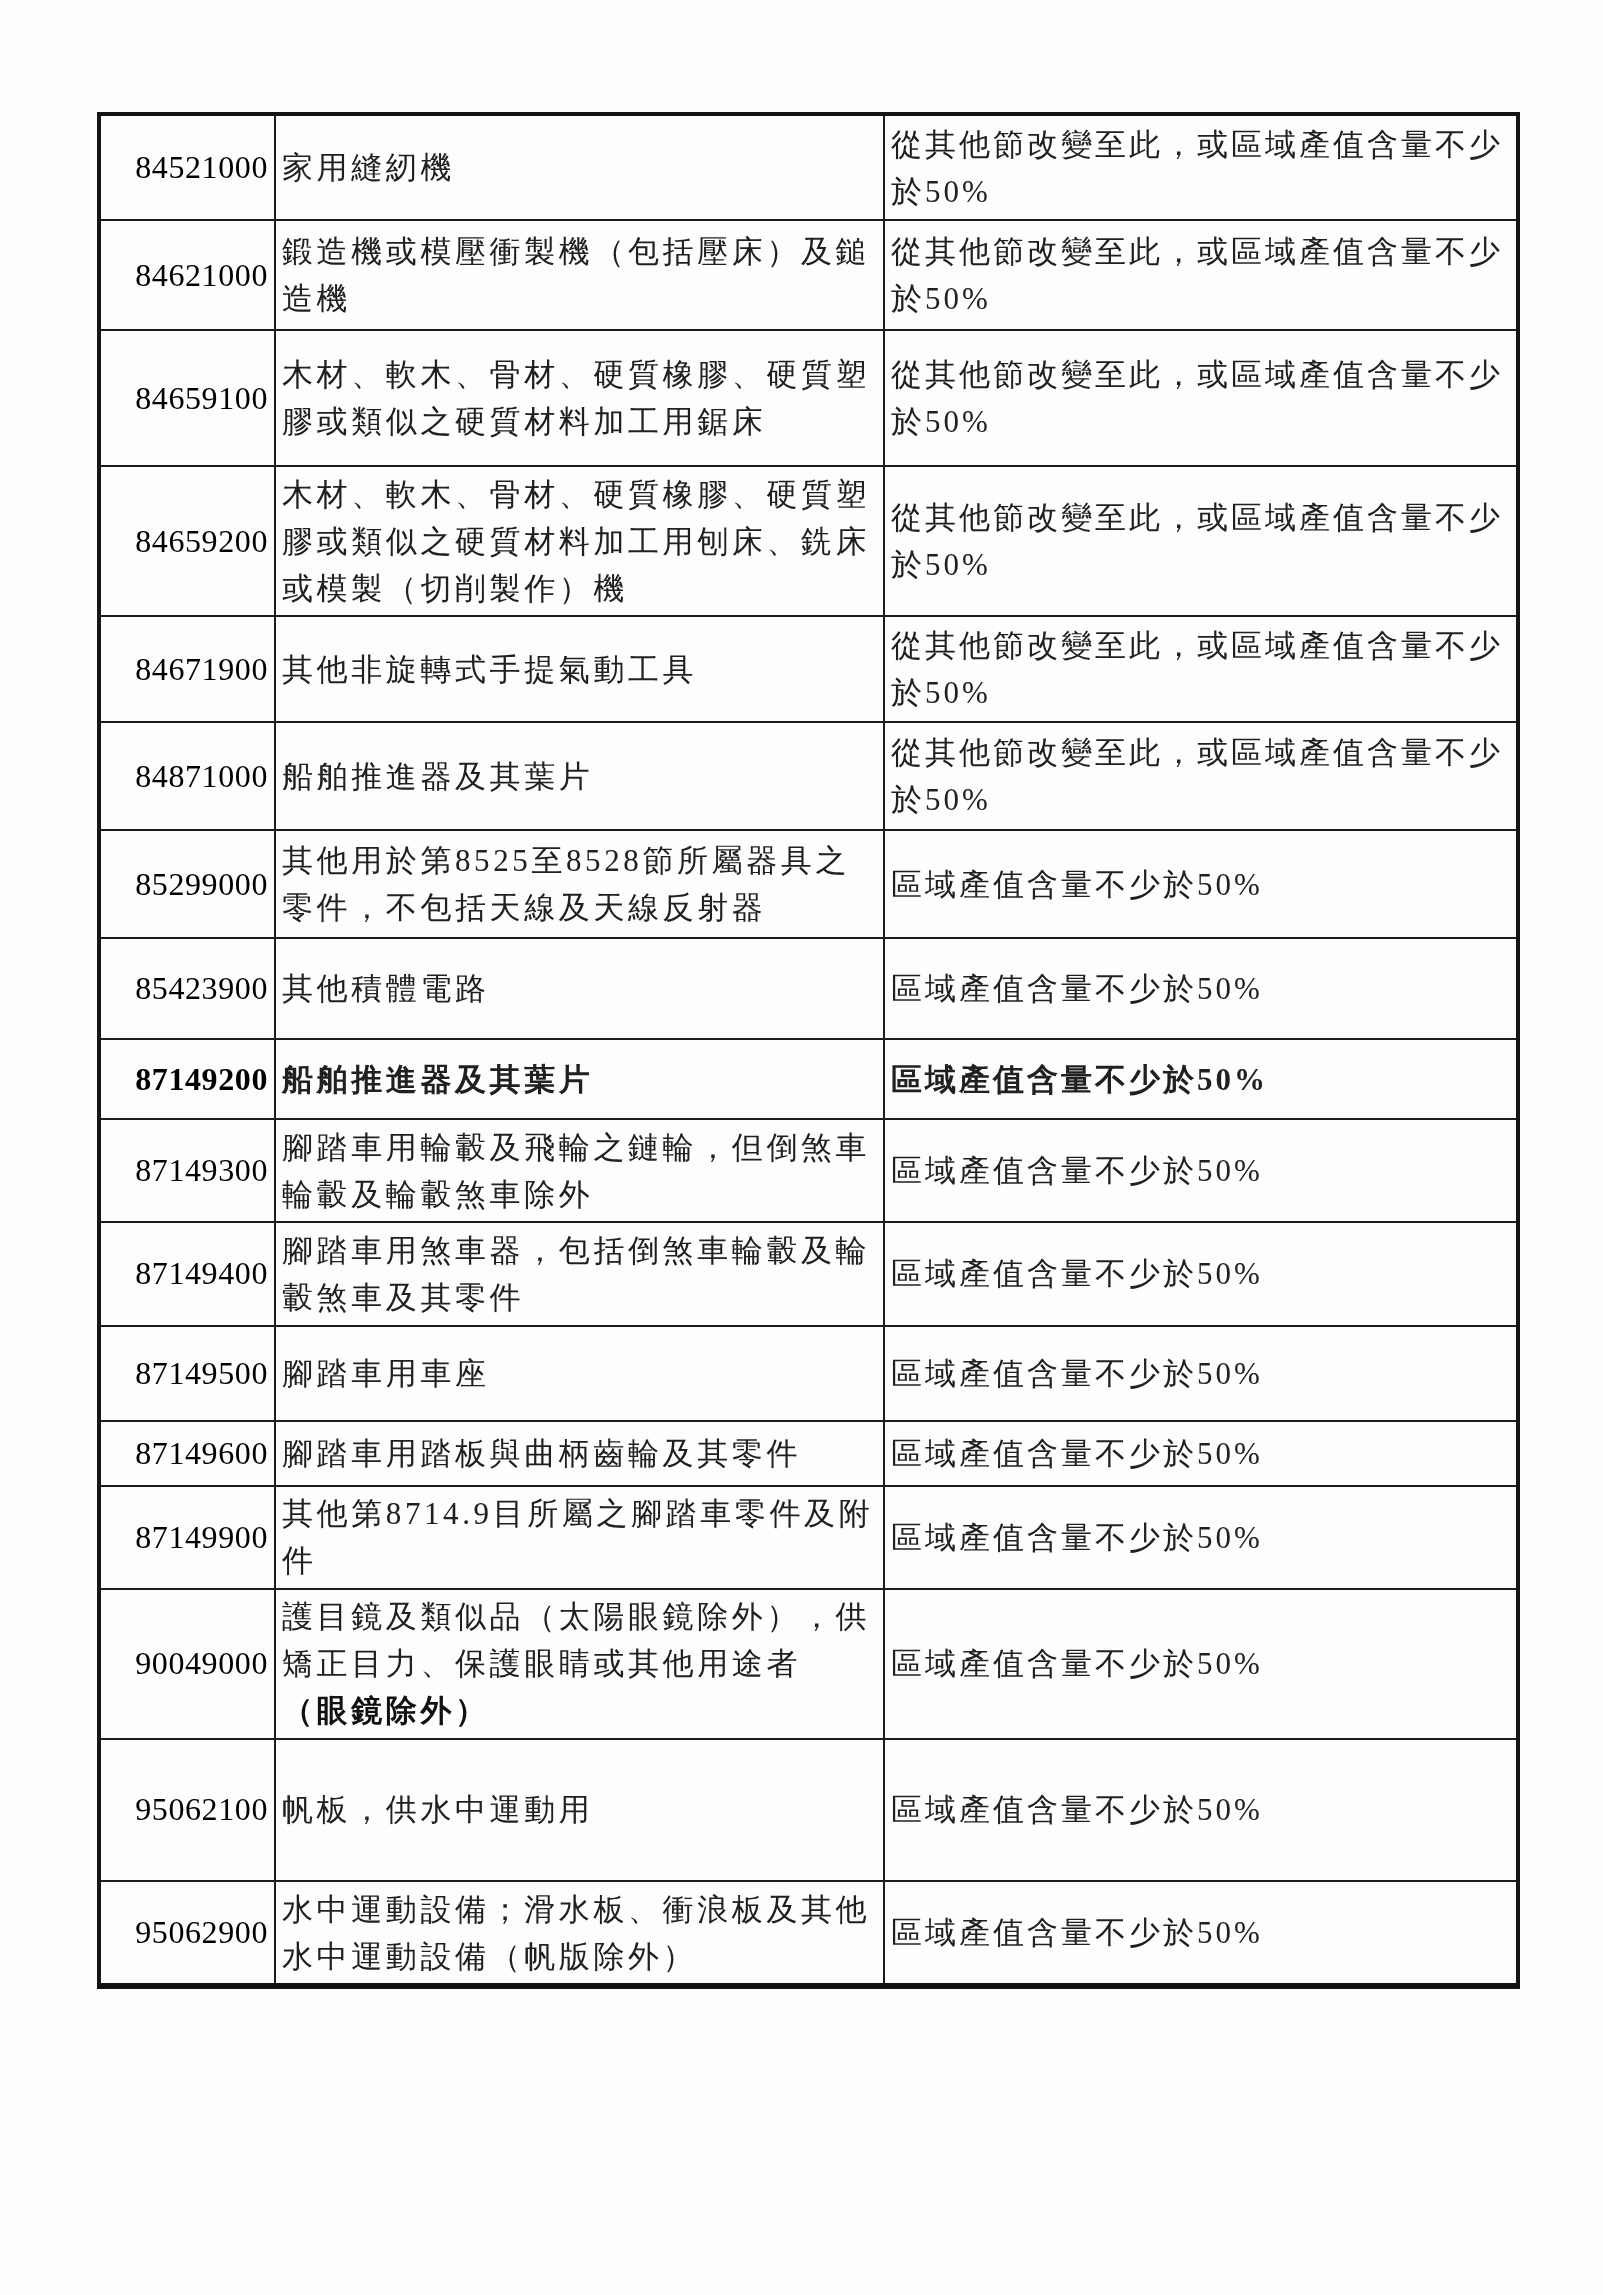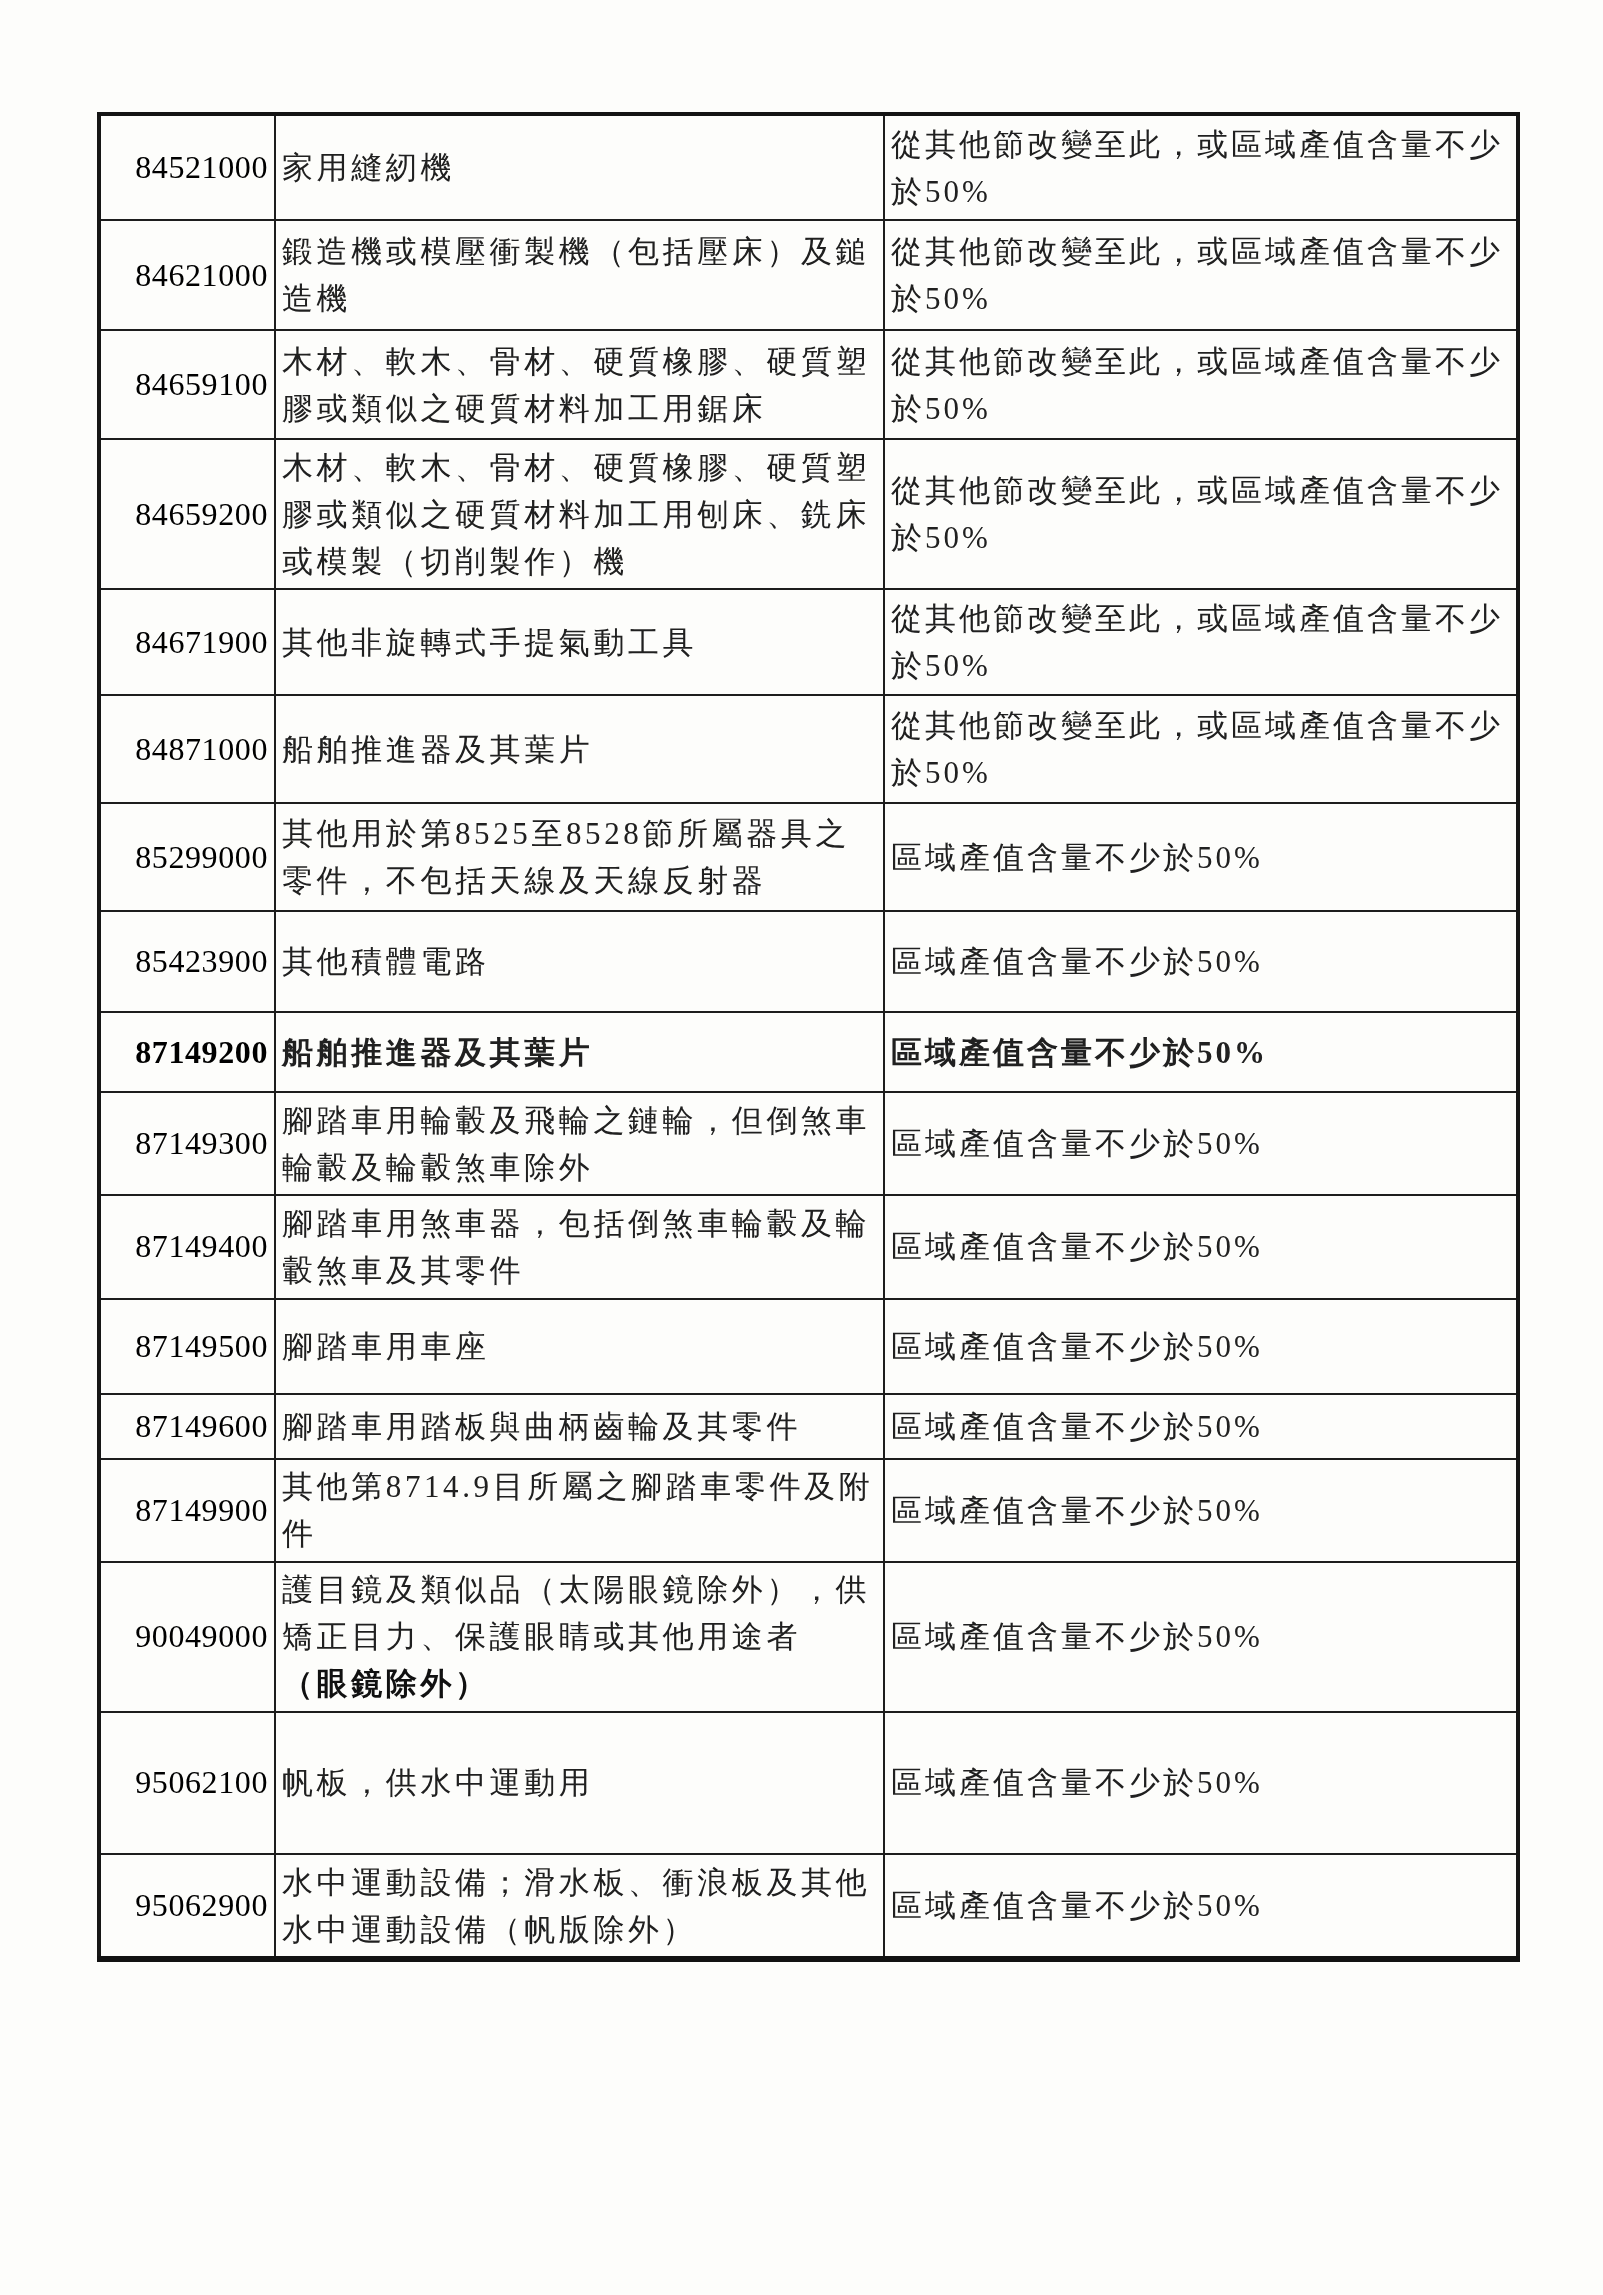--- a/index.html
+++ b/index.html
@@ -67,21 +67,21 @@
   .desc2 {
     display: block;
     font-weight: 700;
     color: #111;
   }
   .desc2:empty { display: none; }
 
   
   tr:nth-child(1)  { height: 106px; }
   tr:nth-child(2)  { height: 110px; }
-  tr:nth-child(3)  { height: 109px; }
+  tr:nth-child(3)  { height: 136px; }
   tr:nth-child(4)  { height: 142px; }
   tr:nth-child(5)  { height: 106px; }
   tr:nth-child(6)  { height: 108px; }
   tr:nth-child(7)  { height: 108px; }
   tr:nth-child(8)  { height: 101px; }
   tr:nth-child(9)  { height: 80px; font-weight: bold; }
   tr:nth-child(10) { height: 93px; }
   tr:nth-child(11) { height: 96px; }
   tr:nth-child(12) { height: 95px; }
   tr:nth-child(13) { height: 65px; }

